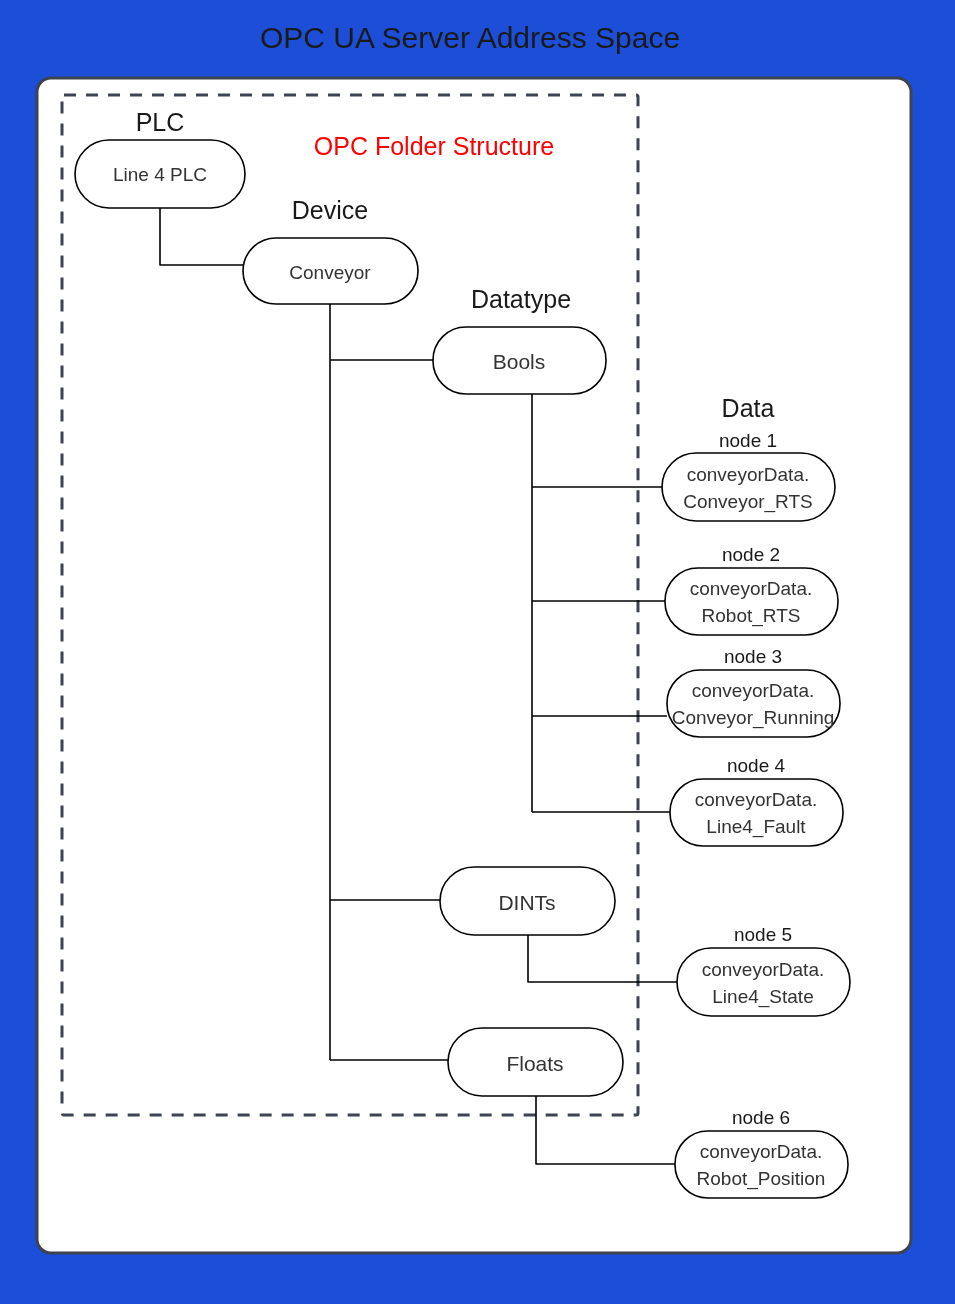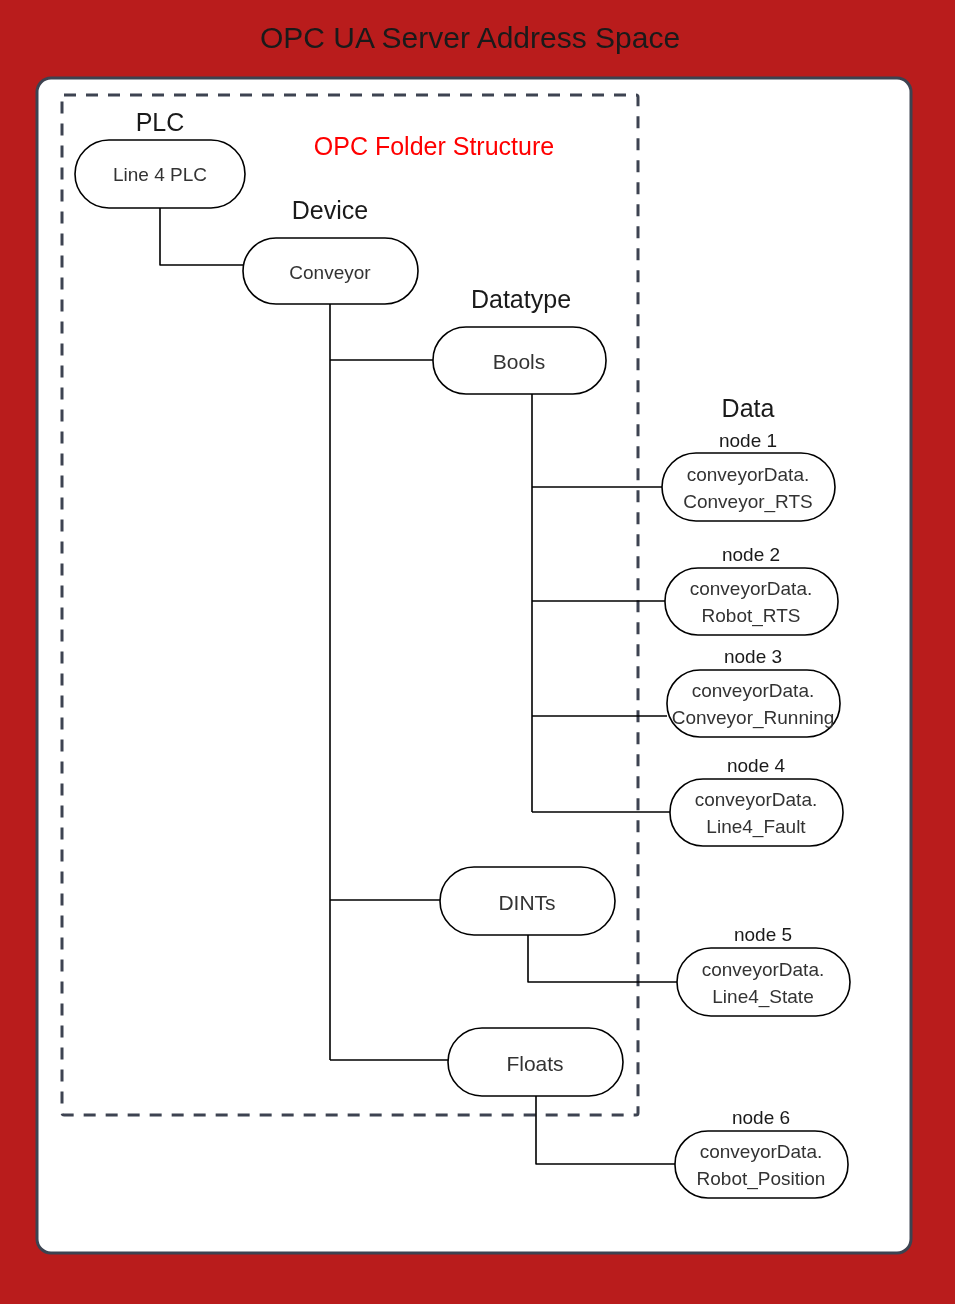--- a/index.html
+++ b/index.html
@@ -7,21 +7,21 @@
     padding: 0;
     background: #ffffff;
   }
   body {
     font-family: "Liberation Sans", sans-serif;
   }
   #canvas {
     position: relative;
     width: 955px;
     height: 1304px;
-    background: #b91c1c;
+    background: #1d4ed8;
     overflow: hidden;
   }
   svg#diagram {
     position: absolute;
     left: 0;
     top: 0;
     width: 955px;
     height: 1304px;
   }
   .diagram-title {

